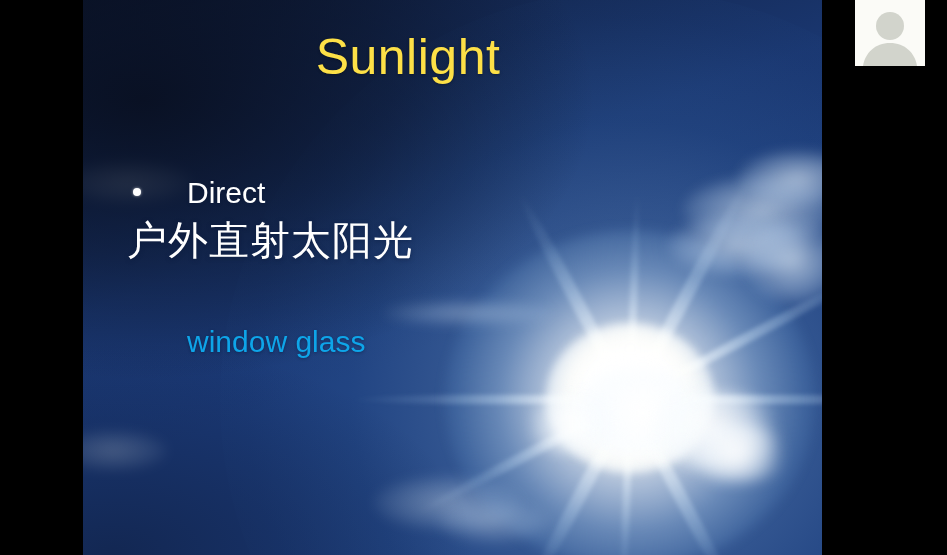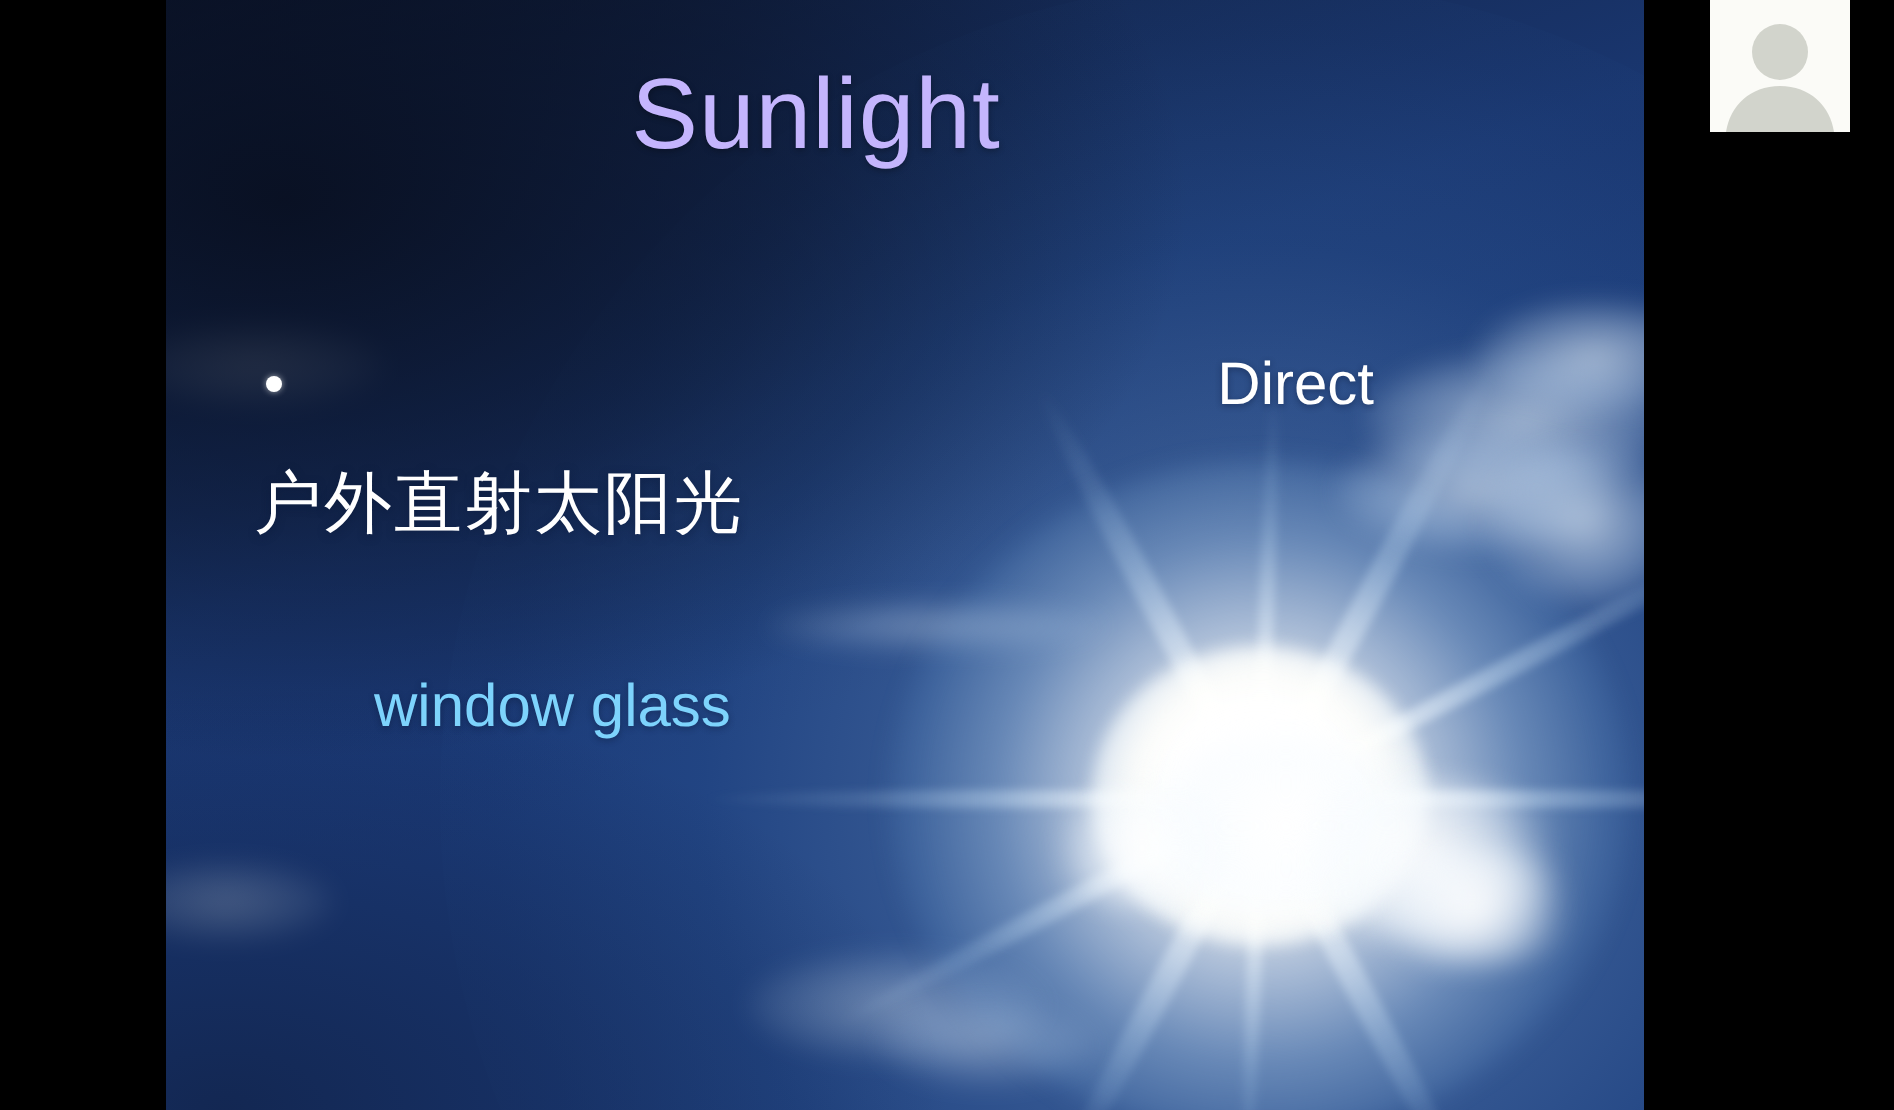--- a/index.html
+++ b/index.html
@@ -151,21 +151,21 @@
     background: radial-gradient(ellipse, rgba(236,247,255,0.62) 0%, rgba(220,238,255,0.3) 48%, rgba(210,234,255,0) 80%);
   }
 
   
   .slide-title {
     position: absolute;
     left: 0;
     top: 30px;
     width: 650px;
     text-align: center;
-    color: #c4b5fd;
+    color: #fde047;
     font-family: "Liberation Sans", sans-serif;
     font-size: 50px;
     font-weight: 400;
     letter-spacing: 0.5px;
     line-height: 1.1;
     text-shadow: 0 1px 3px rgba(0,0,0,0.30);
   }
 
   .body-block {
     position: absolute;
@@ -181,47 +181,46 @@
   .bullet-row {
     position: relative;
     display: block;
     padding-left: 60px;
     font-family: "Liberation Sans", sans-serif;
     font-size: 30px;
     font-weight: 400;
     line-height: 45px;
     color: #ffffff;
     text-shadow: 0 1px 3px rgba(10,24,55,0.45);
-    text-align: right;
   }
   .bullet-dot {
     position: absolute;
     left: 6px;
     top: 18px;
     width: 8px;
     height: 8px;
     border-radius: 50%;
     background: #ffffff;
     box-shadow: 0 0 3px rgba(255,255,255,0.6);
   }
   .bullet-cont {
     display: block;
     padding-left: 60px;
     font-family: "Liberation Sans", sans-serif;
     font-size: 30px;
     line-height: 46px;
-    color: #7dd3fc;
+    color: #0ea5e9;
     text-shadow: 0 1px 3px rgba(10,24,55,0.45);
   }
   .cjk-line {
     display: block;
     padding-left: 0px;
-    margin-top: 14px;
+    margin-top: 2px;
     font-family: "DejaVu Serif", "Liberation Serif", serif;
-    font-size: 34px;
+    font-size: 40px;
     line-height: 46px;
     letter-spacing: 1px;
     color: #ffffff;
     text-shadow: 0 1px 4px rgba(10,24,55,0.5);
   }
 
   
   #avatar-tile {
     position: absolute;
     left: 855px;

